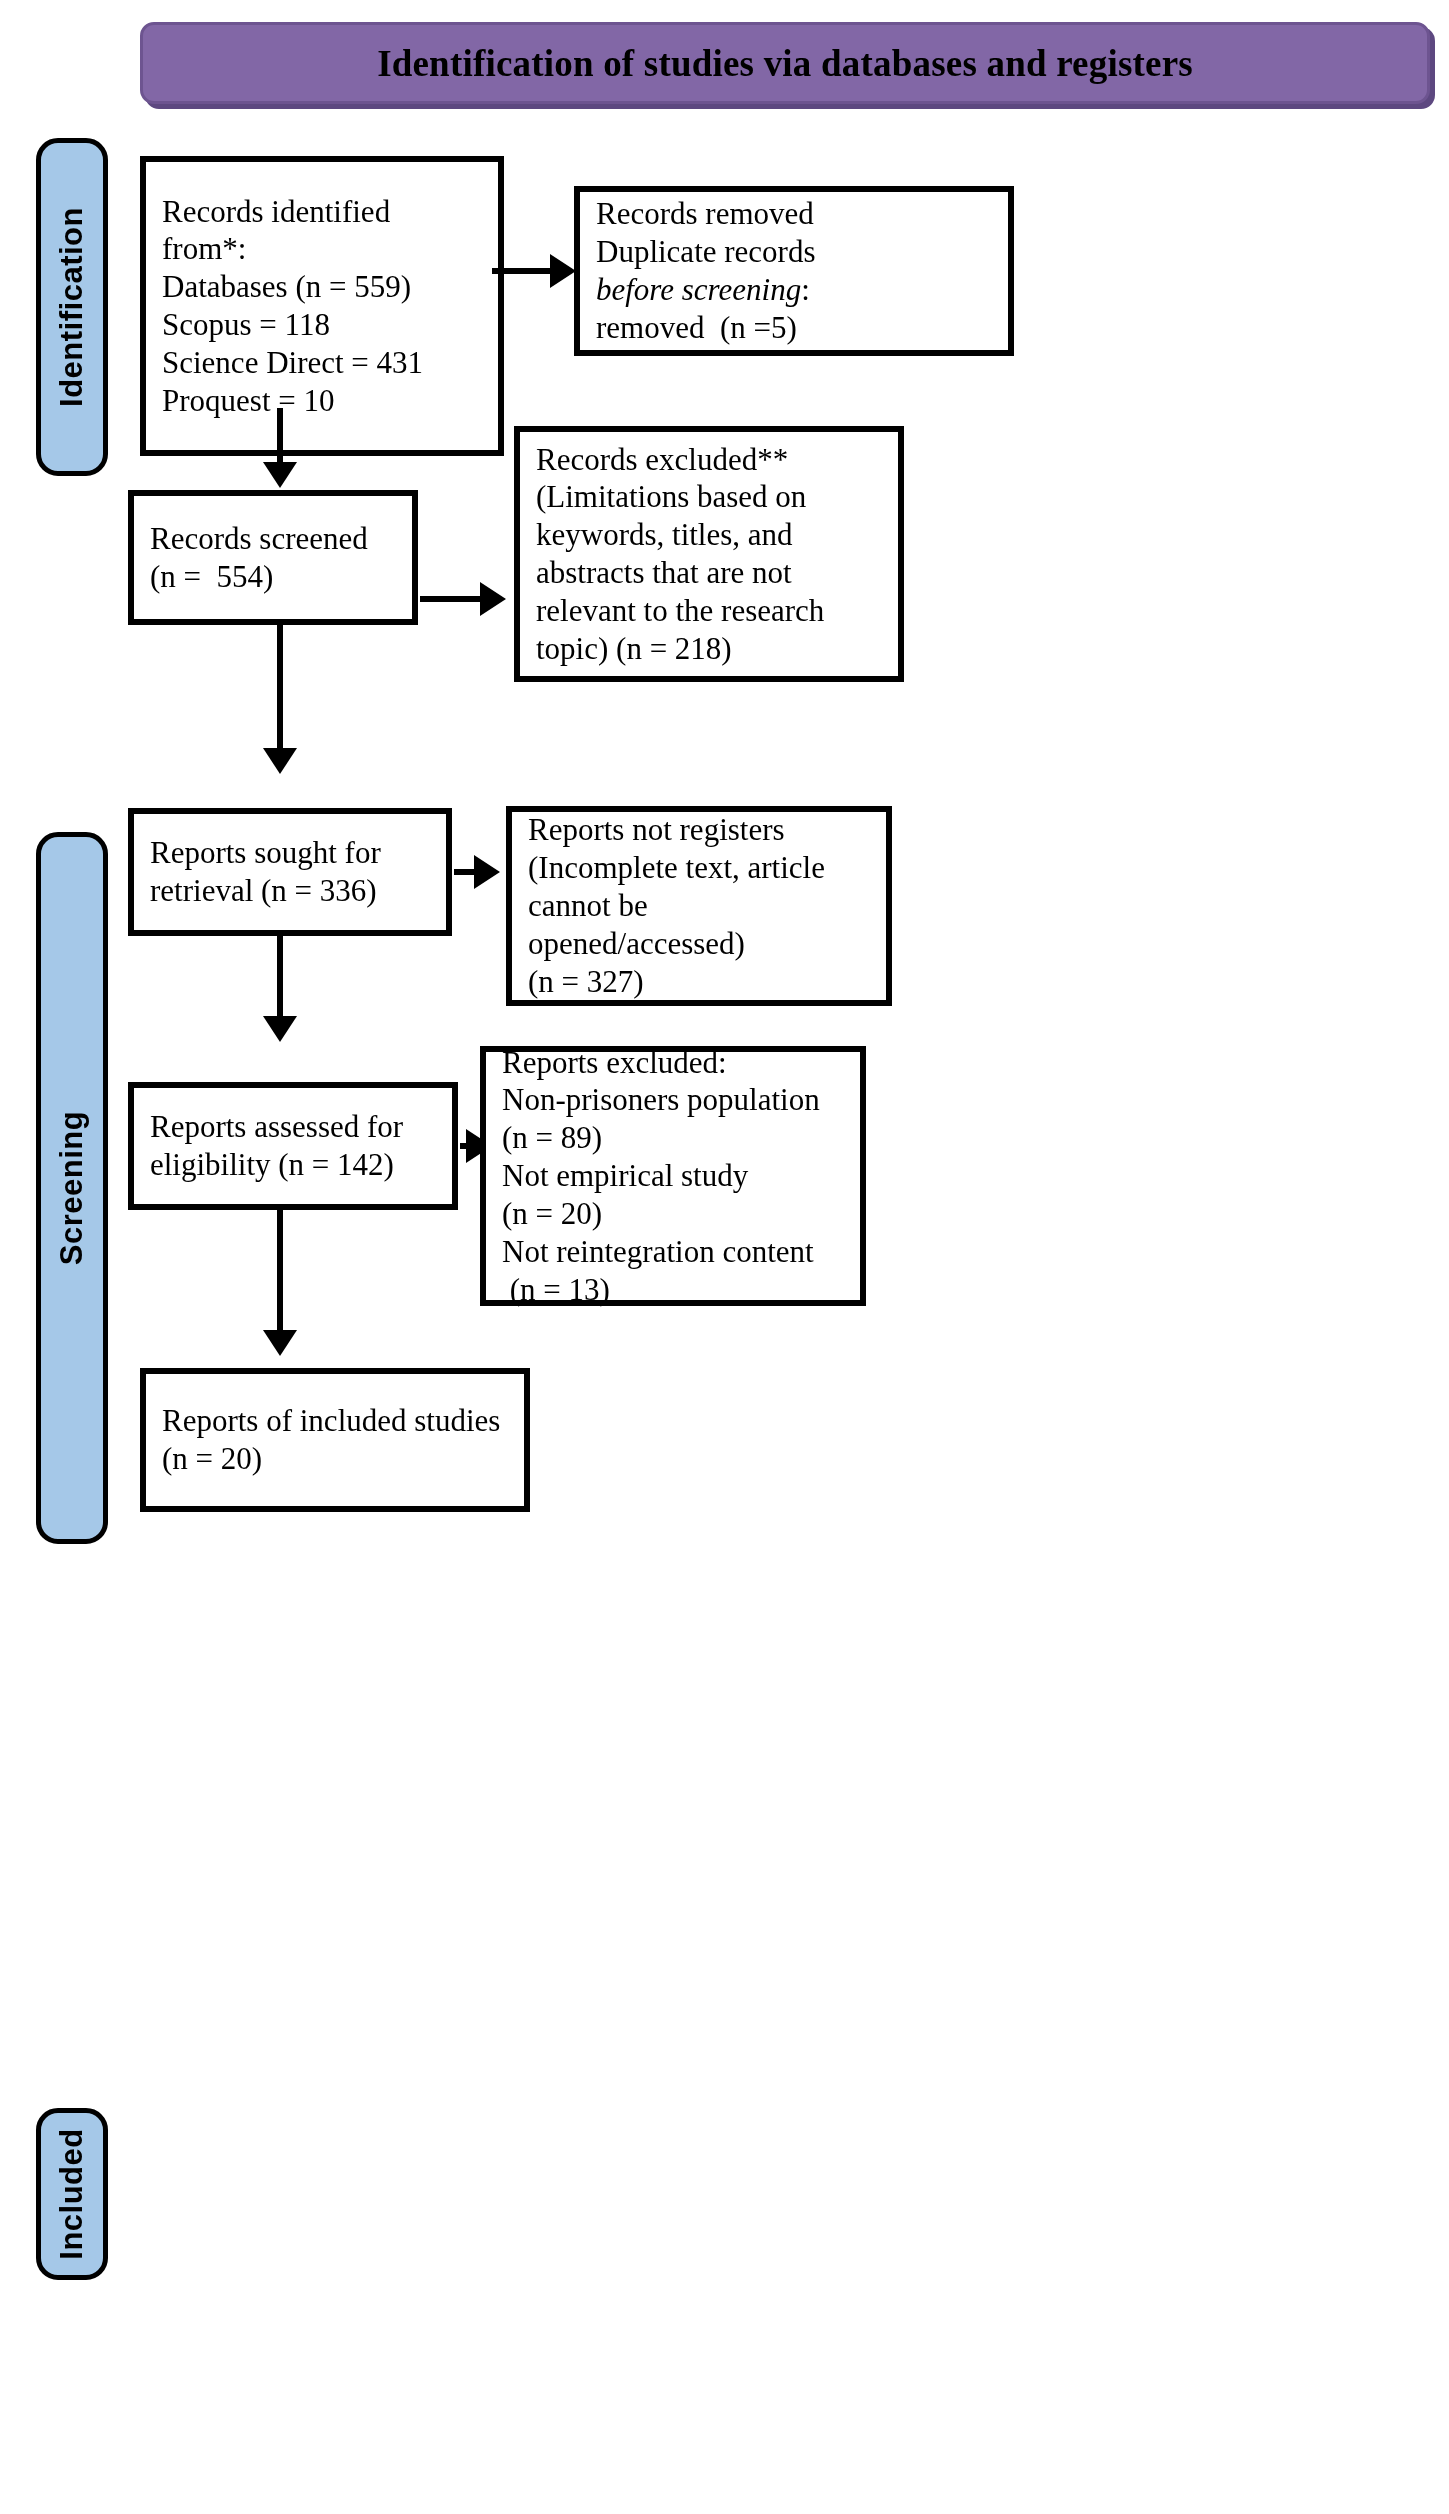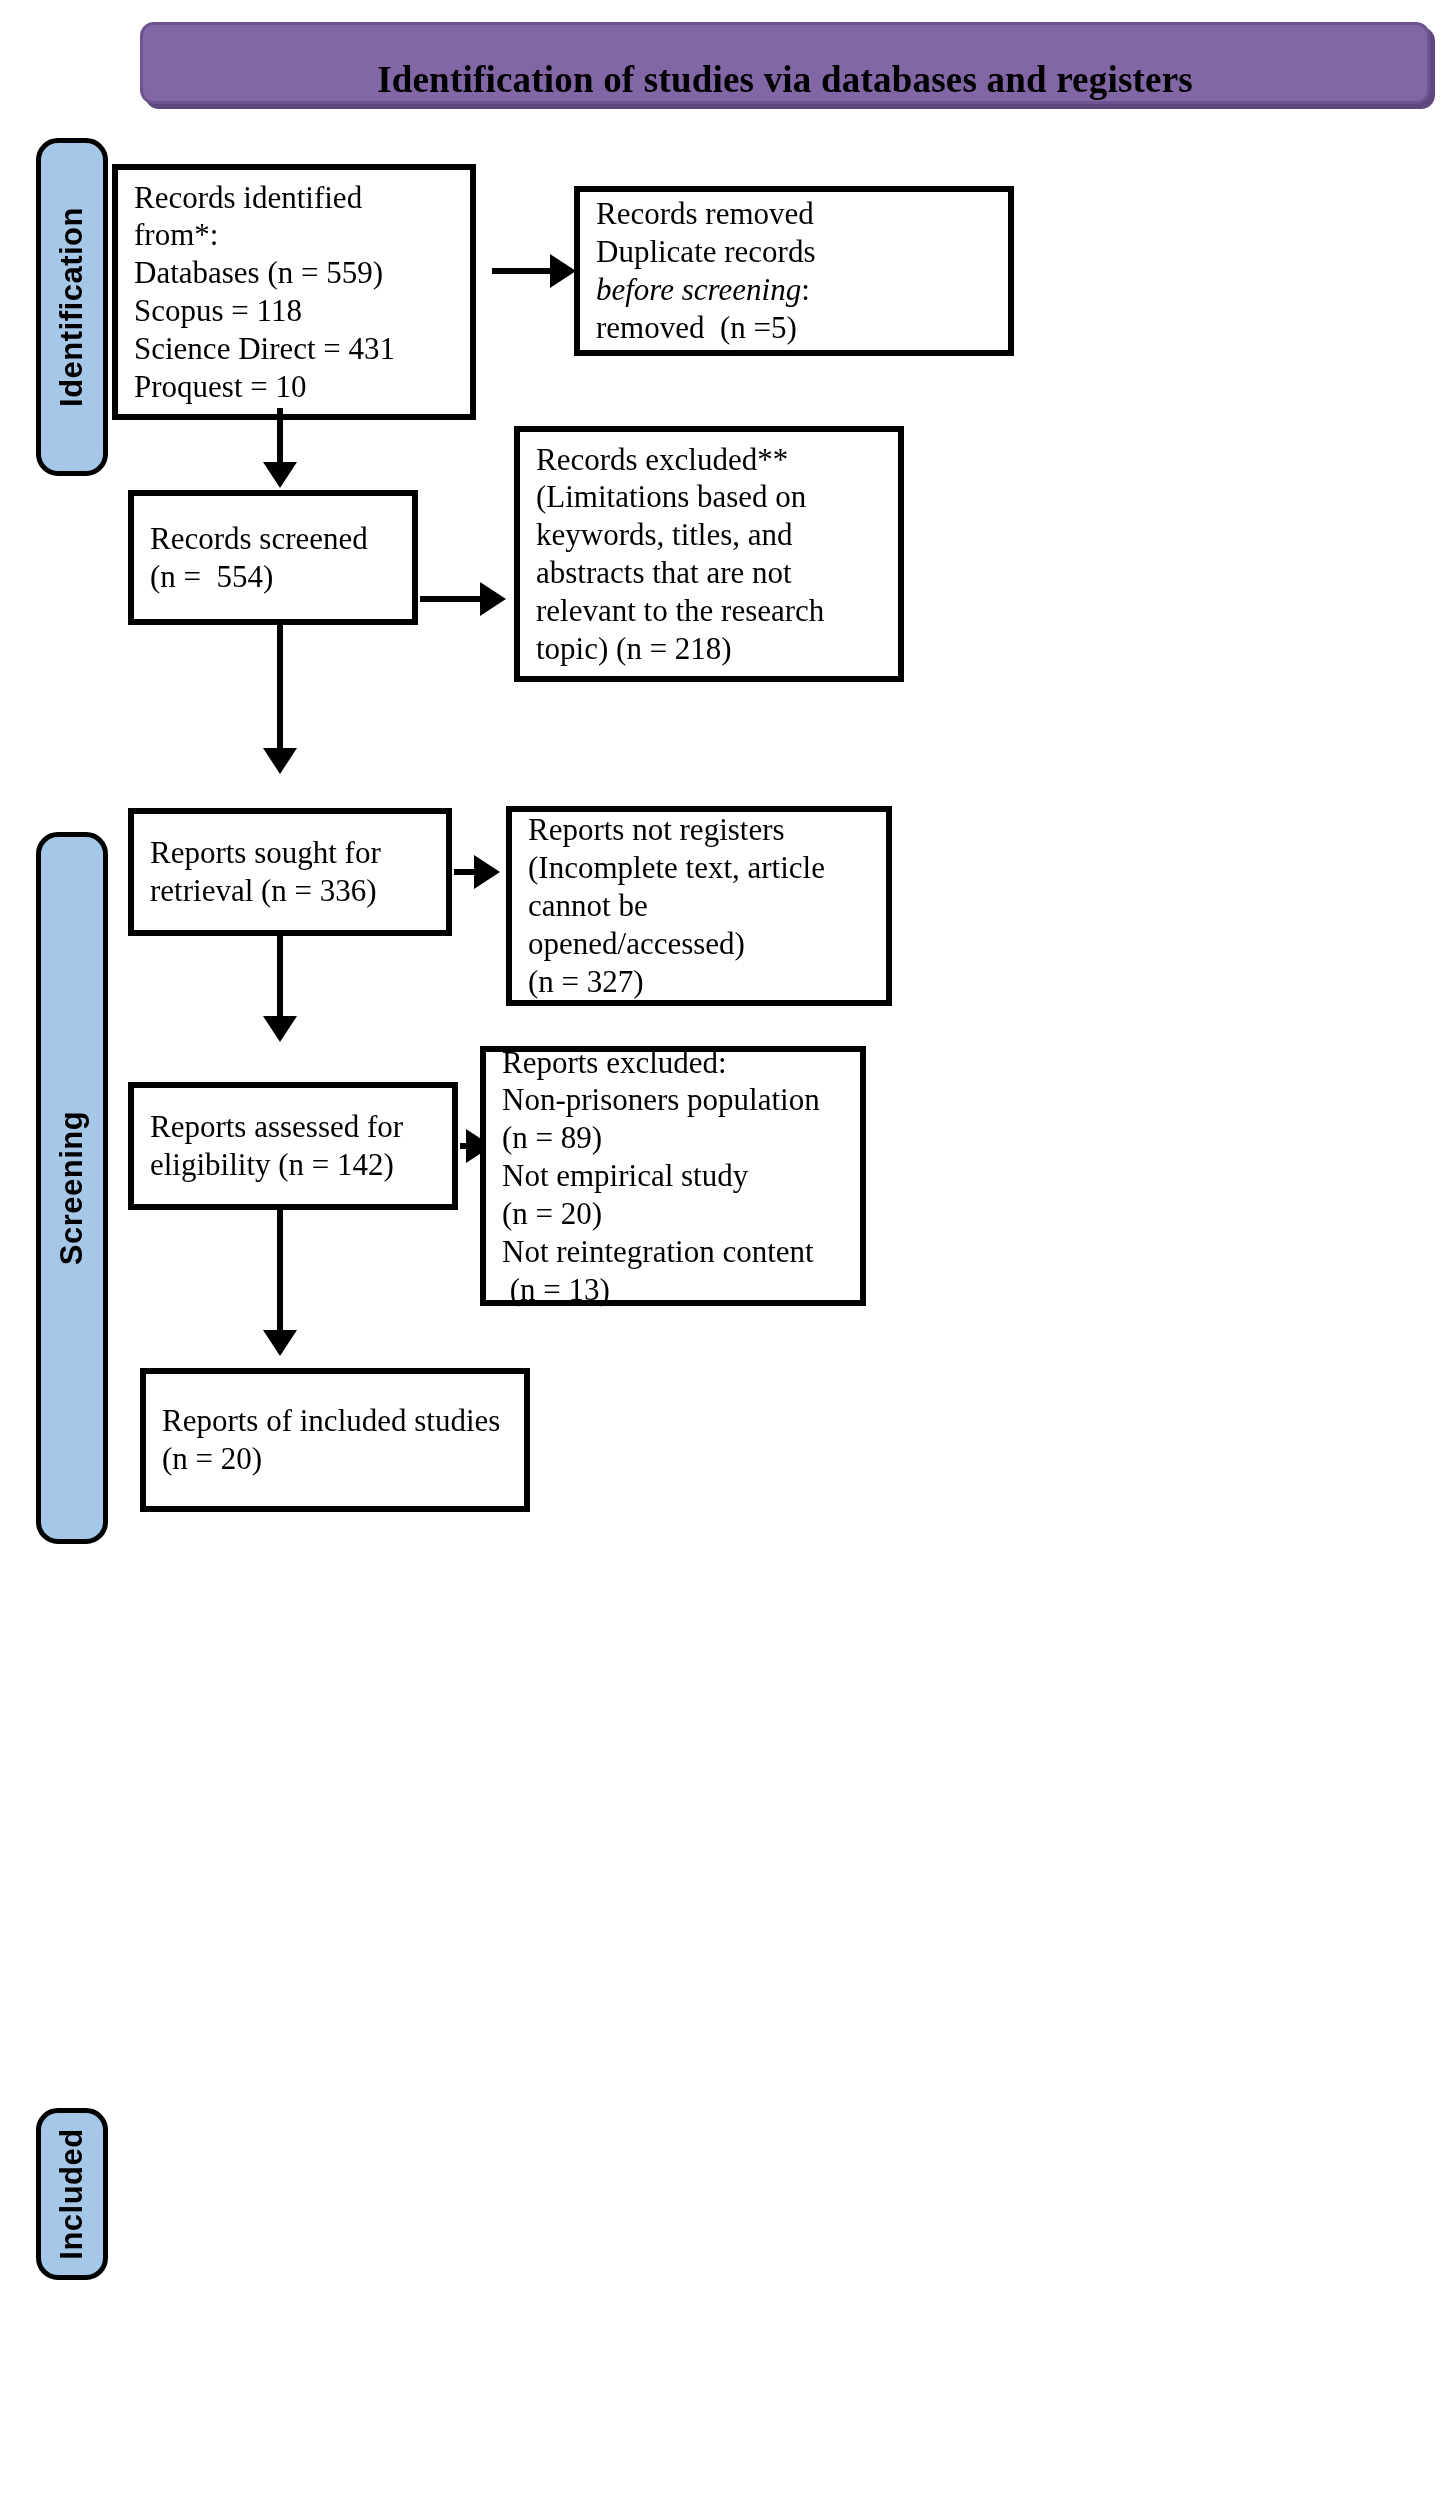--- a/index.html
+++ b/index.html
@@ -25,21 +25,21 @@
     position: absolute;
     left: 140px;
     top: 22px;
     width: 1290px;
     height: 82px;
     background: #8267A6;
     border: 3px solid #6d5490;
     border-radius: 14px;
     box-shadow: 5px 5px 0 0 #5d4880;
     display: flex;
-    align-items: flex-end;
+    align-items: center;
     justify-content: center;
   }
   .header-title {
     font-family: "Liberation Serif", "DejaVu Serif", serif;
     font-weight: bold;
     font-size: 37px;
     color: #000000;
     letter-spacing: 0.2px;
     text-align: center;
   }
@@ -80,21 +80,21 @@
     font-family: "Liberation Serif", "DejaVu Serif", serif;
     font-size: 31px;
     line-height: 1.22;
     color: #000000;
     width: 100%;
   }
   .flow-box .box-text em { font-style: italic; }
   .flow-box .line { display: block; white-space: pre-wrap; }
 
   
-  .box-identified   { left: 112px; top: 156px;  width: 364px; height: 256px; margin-top: 8px; }
+  .box-identified   { left: 140px; top: 156px;  width: 364px; height: 300px; }
   .box-removed      { left: 574px; top: 186px;  width: 440px; height: 170px; align-items: center; }
   .box-screened     { left: 128px; top: 490px;  width: 290px; height: 135px; }
   .box-excluded     { left: 514px; top: 426px;  width: 390px; height: 256px; }
   .box-sought       { left: 128px; top: 808px;  width: 324px; height: 128px; }
   .box-notretrieved { left: 506px; top: 806px;  width: 386px; height: 200px; }
   .box-assessed     { left: 128px; top: 1082px; width: 330px; height: 128px; }
   .box-repexcluded  { left: 480px; top: 1046px; width: 386px; height: 260px; }
   .box-included     { left: 140px; top: 1368px; width: 390px; height: 144px; }
 
   

